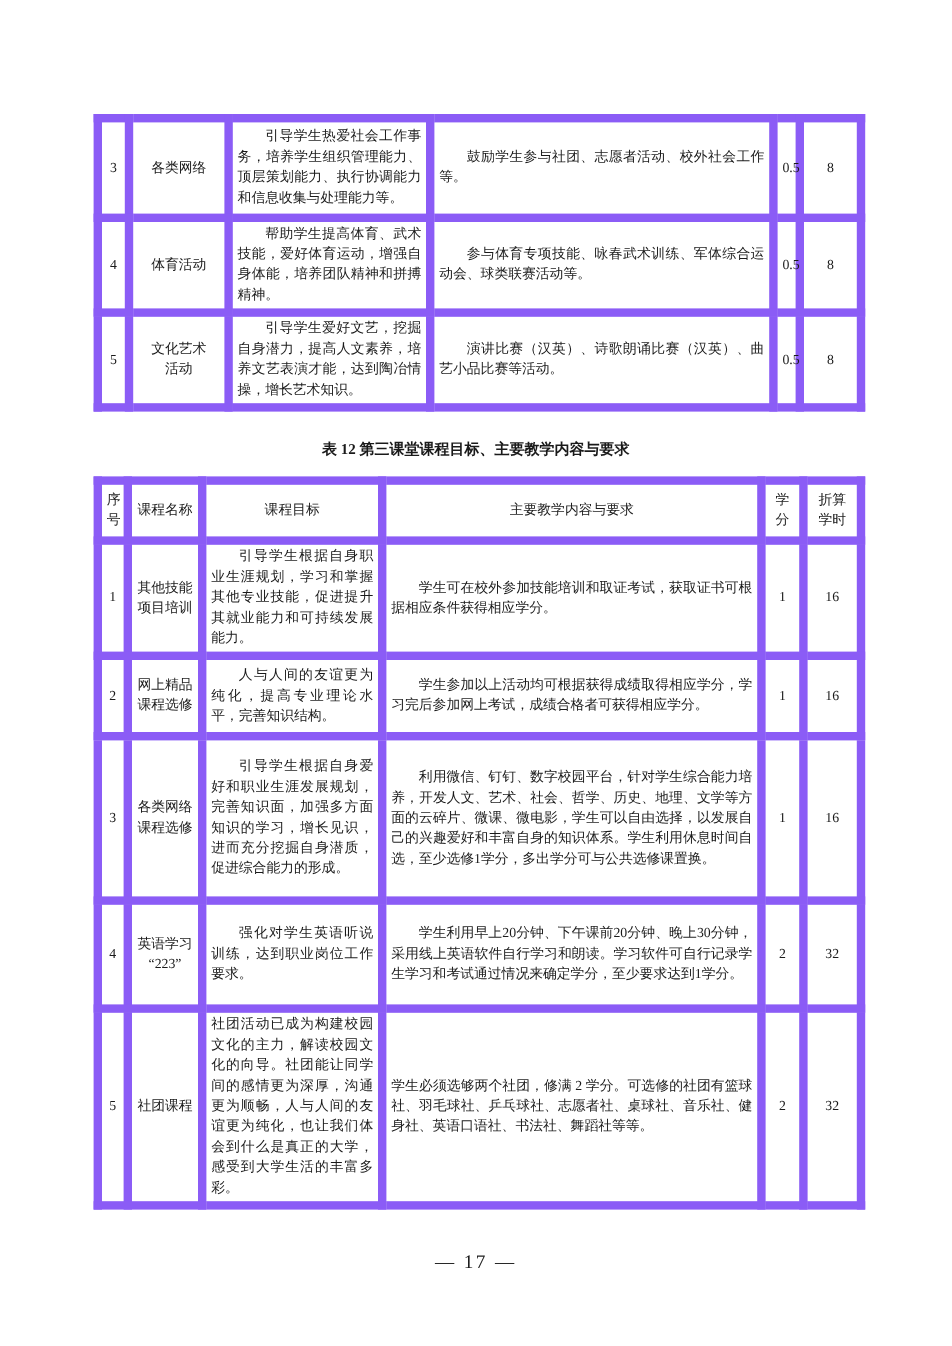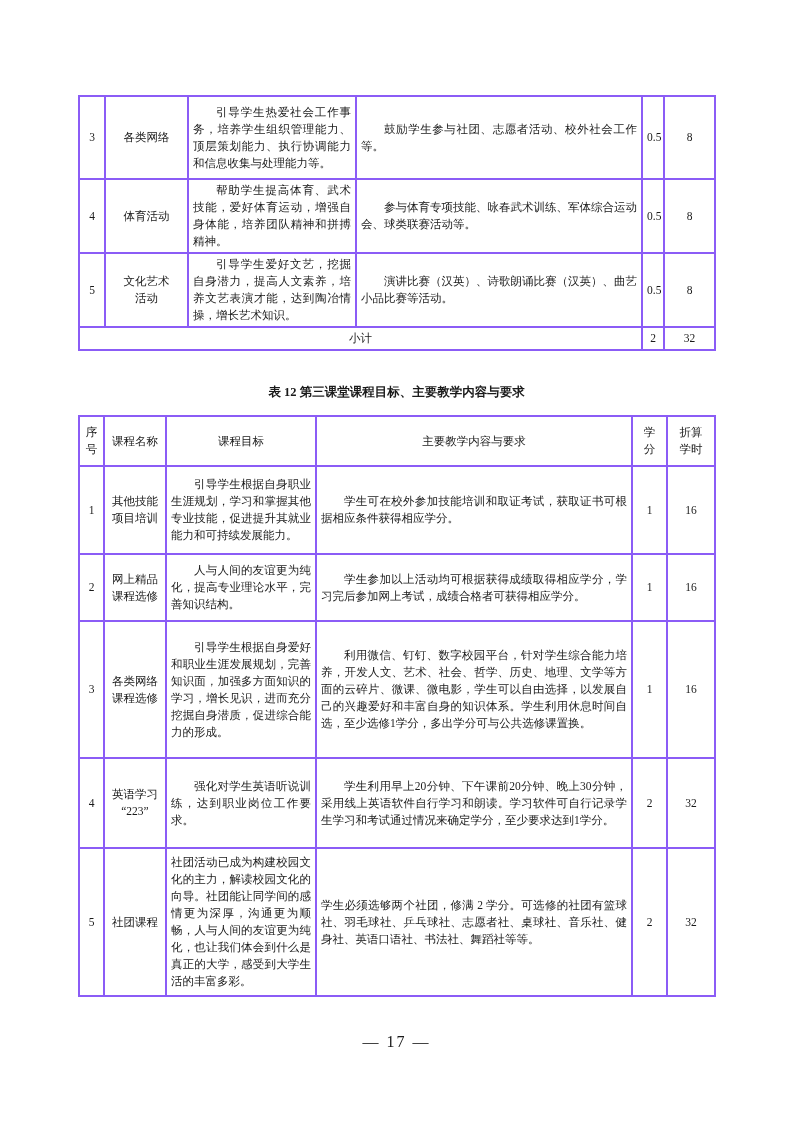--- a/index.html
+++ b/index.html
@@ -14,37 +14,37 @@
     padding: 95px 78px 0 78px;
     overflow: hidden;
   }
   table.tbl {
     border-collapse: collapse;
     table-layout: fixed;
     width: 637px;
     font-size: 11.5px;
   }
   table.tbl td, table.tbl th {
-    border: 2px solid #8b5cf6;
+    border: 7px solid #8b5cf6;
     vertical-align: middle;
     padding: 2px 4px;
     line-height: 17px;
     font-weight: normal;
   }
   td.c, th.c { text-align: center; }
   td.j { text-align: justify; text-justify: inter-ideograph; }
   td.ind { text-indent: 2em; }
   .prewrap { white-space: pre-line; }
   th.hd { font-weight: bold; text-align: center; line-height: 18px; }
   .caption {
     width: 637px;
     text-align: center;
     font-weight: bold;
     font-size: 12.5px;
-    margin: 33px 0 14px 0;
+    margin: 23px 0 14px 0;
   }
   .pagenum {
     width: 637px;
     text-align: center;
     font-size: 16px;
     margin-top: 36px;
     letter-spacing: 2px;
   }
 </style>
 </head>
@@ -79,25 +79,20 @@
         <td class="c">8</td>
       </tr>
       <tr style="height:56px">
         <td class="c">5</td>
         <td class="c prewrap">文化艺术
 活动</td>
         <td class="j ind">引导学生爱好文艺，挖掘自身潜力，提高人文素养，培养文艺表演才能，达到陶冶情操，增长艺术知识。</td>
         <td class="j ind">演讲比赛（汉英）、诗歌朗诵比赛（汉英）、曲艺小品比赛等活动。</td>
         <td class="c">0.5</td>
         <td class="c">8</td>
-      </tr>
-      <tr style="height:18px">
-        <td class="c" colspan="4">小计</td>
-        <td class="c">2</td>
-        <td class="c">32</td>
       </tr>
     </tbody>
   </table>
 
   <div class="caption">表 12 第三课堂课程目标、主要教学内容与要求</div>
 
   <table class="tbl">
     <colgroup>
       <col style="width:25px">
         <col style="width:62px">

